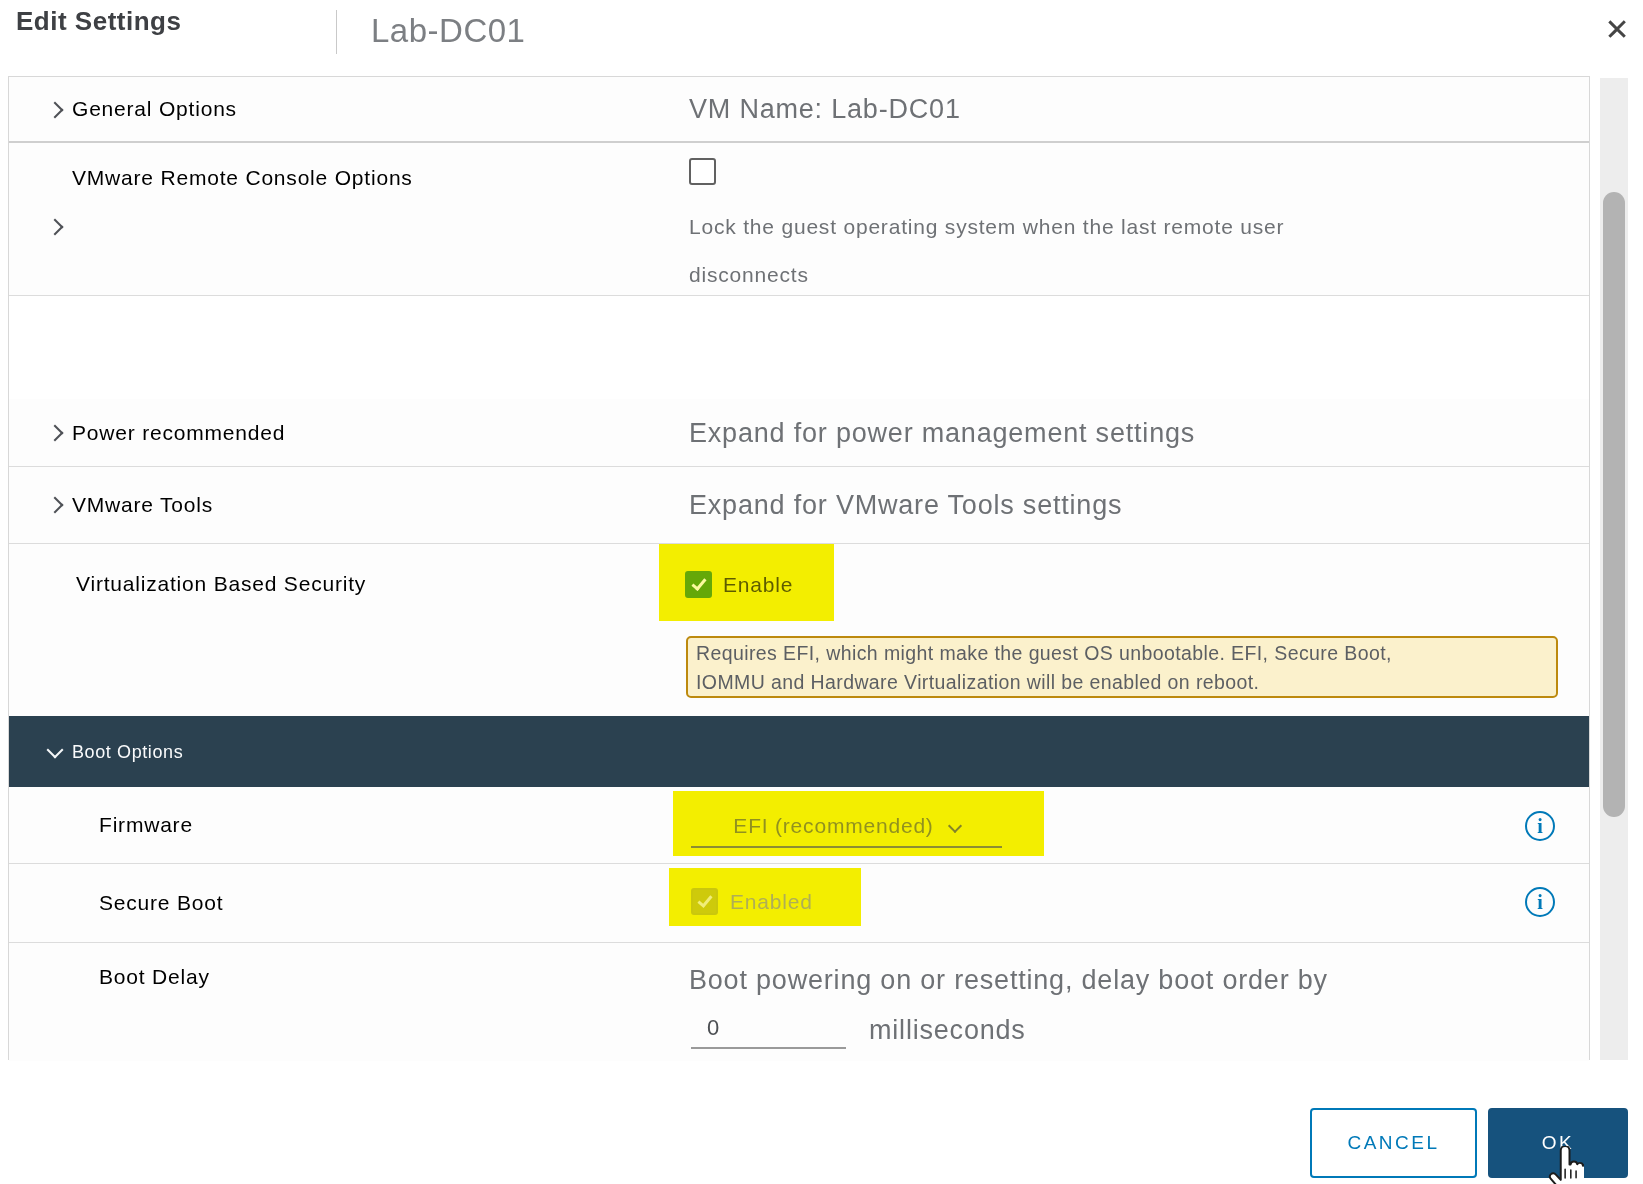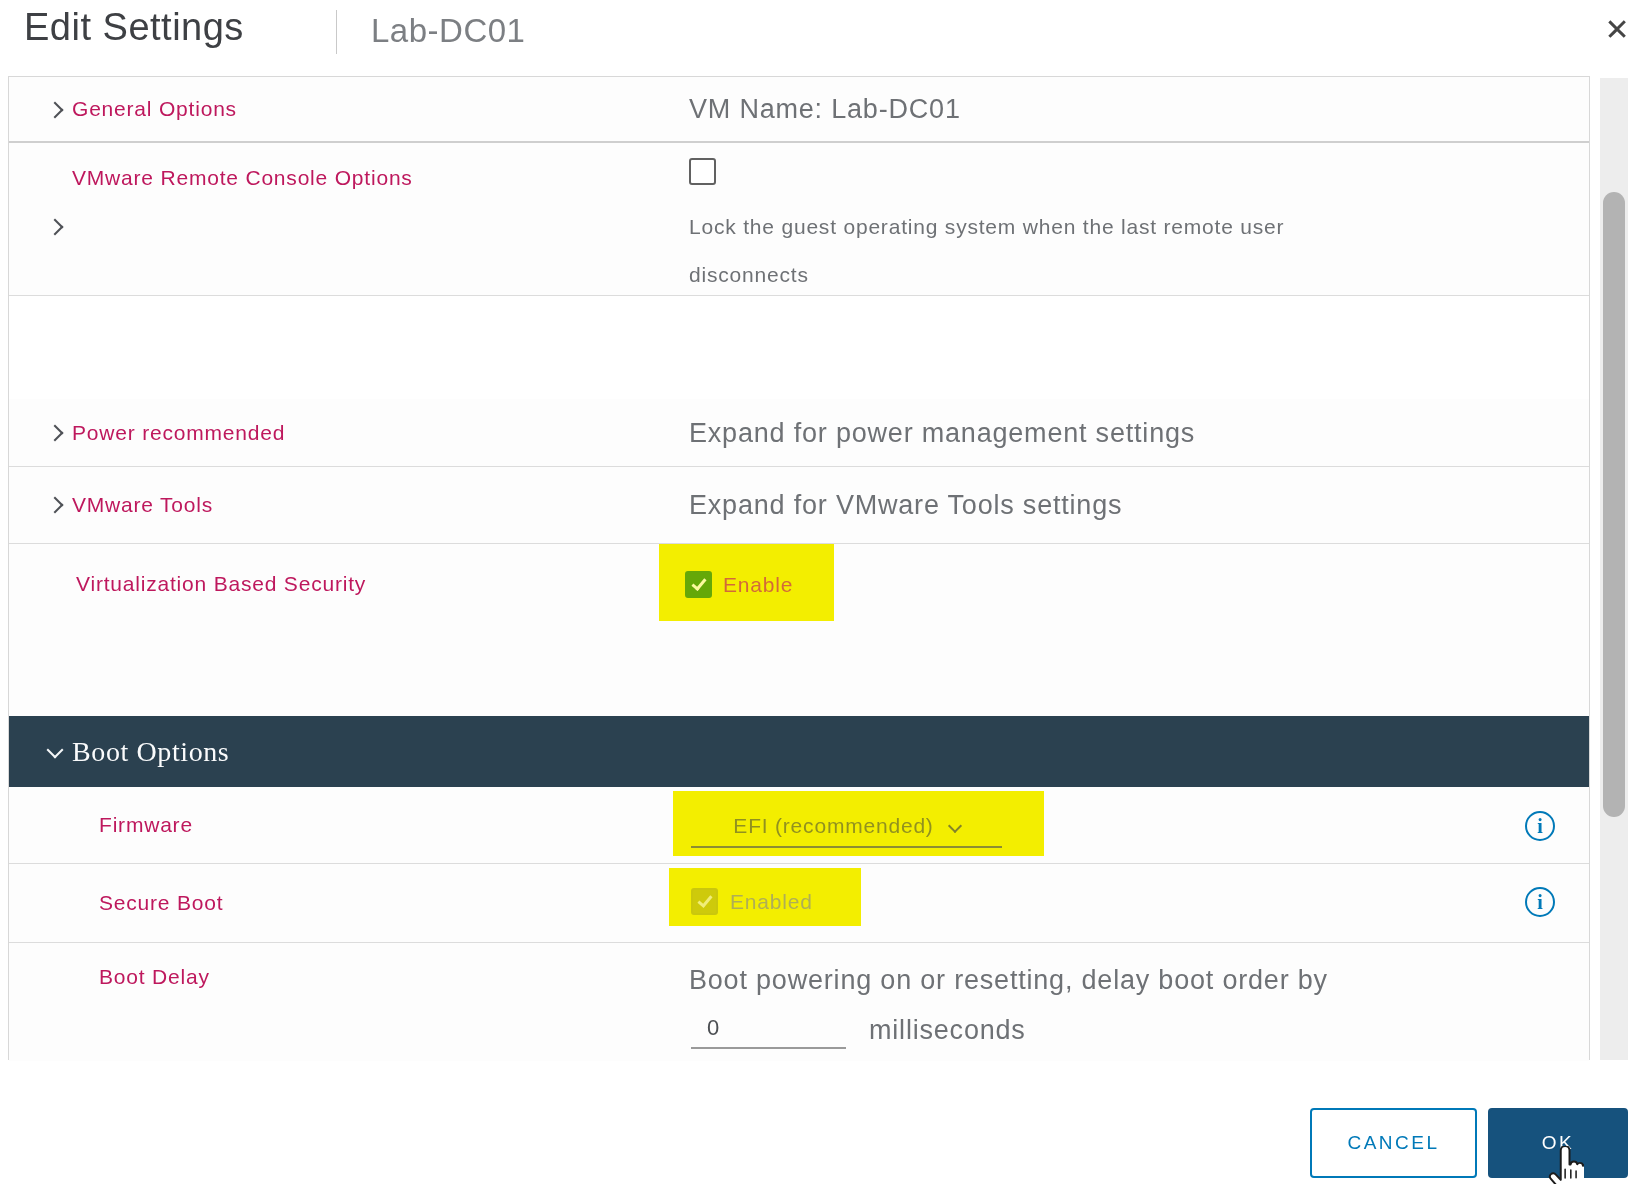--- a/index.html
+++ b/index.html
@@ -13,21 +13,21 @@
   }
   *{margin:0;padding:0;box-sizing:border-box;}
   html,body{background:#ffffff;}
   body{
     width:1643px;height:1184px;position:relative;overflow:hidden;
     font-family:"Liberation Sans", sans-serif;color:#54575c;
   }
   .abs{position:absolute;}
 
   
-  .dlg-title{left:24px;top:6px;font-size:38px;letter-spacing:.5px;color:#3e4044;font-weight:400;}
+  .dlg-title{left:16px;top:6px;font-size:26px;letter-spacing:.5px;color:#3e4044;font-weight:700;}
   .title-div{left:336px;top:10px;width:1px;height:44px;background:#c9c9c9;}
   .dlg-sub{left:371px;top:12px;font-size:33px;letter-spacing:.5px;color:#7c7f83;font-weight:400;}
   .close-btn{left:1598px;top:10px;width:38px;height:40px;font-size:30px;line-height:40px;
     text-align:center;color:#454545;cursor:pointer;font-weight:300;}
 
   
   .tbl{left:8px;top:76px;width:1582px;height:984px;
     border-left:1px solid #d8d8d8;border-right:1px solid #d8d8d8;border-top:1px solid #d8d8d8;
     background:#fff;}
   .row{position:absolute;left:0;width:100%;border-bottom:1px solid #dcdcdc;background:#fdfdfd;}
@@ -35,21 +35,21 @@
   .row-vmrc{top:66px;height:153px;}
   .row-encryption{top:247px;height:75px;}
   .row-power{top:322px;height:68px;}
   .row-tools{top:390px;height:77px;}
   .row-vbs{top:467px;height:172px;border-bottom:none;}
   .row-bar{top:639px;height:71px;background:var(--bar);border-bottom:none;}
   .row-firmware{top:710px;height:77px;}
   .row-secure{top:787px;height:79px;}
   .row-bootdelay{top:866px;height:118px;border-bottom:none;}
 
-  .lbl{position:absolute;font-size:21px;letter-spacing:.8px;color:#be185d;white-space:nowrap;}
+  .lbl{position:absolute;font-size:21px;letter-spacing:.8px;color:#000000;white-space:nowrap;}
   .val{position:absolute;left:680px;font-size:27px;letter-spacing:.8px;color:#6e7175;white-space:nowrap;}
   .vcenter{top:50%;transform:translateY(-50%);}
   .lbl-top{left:63px;}
   .lbl-sub{left:90px;}
 
   
   .chev{position:absolute;width:12px;height:12px;border-top:2px solid #4e5156;border-right:2px solid #4e5156;}
   .chev-right{transform:rotate(45deg);}
   .chev-down{transform:rotate(135deg);}
   .chev-white{border-color:#f5f7f8;}
@@ -67,21 +67,21 @@
   .hl-over{position:absolute;background:rgba(244,240,0,.38);pointer-events:none;z-index:6;}
 
   
   .warnbox{position:absolute;left:677px;top:92px;width:872px;height:62px;
     background:var(--warn-bg);border:2px solid var(--warn-border);border-radius:5px;
     padding:1px 8px;font-size:19.5px;letter-spacing:.4px;line-height:29px;color:#5c5f63;overflow:hidden;}
   .warnbox span{display:inline-block;max-width:748px;}
 
   
   .bar-label{position:absolute;left:63px;top:50%;transform:translateY(-50%);
-    font-size:28px;letter-spacing:.6px;color:#fafbfc;font-weight:500;font-family:Liberation Serif, serif;}
+    font-size:18px;letter-spacing:.6px;color:#fafbfc;font-weight:500;}
 
   
   .select{position:absolute;left:682px;top:21px;width:311px;height:40px;
     border-bottom:2px solid #4c4f53;text-align:center;font-size:21px;letter-spacing:.8px;
     color:#555833;line-height:36px;cursor:pointer;z-index:3;}
   .select .caret{display:inline-block;width:10px;height:10px;margin-left:16px;margin-bottom:2px;
     border-top:2px solid #3e4144;border-right:2px solid #3e4144;transform:rotate(135deg);}
 
   
   .info{position:absolute;left:1516px;width:30px;height:30px;border:2px solid var(--accent);
@@ -147,20 +147,21 @@
   <div class="row row-vbs">
     <span class="lbl" style="left:67px;top:28px">Virtualization Based Security</span>
 
     <div class="hl" style="left:650px;top:0;width:175px;height:77px"></div>
     <span class="cbx cbx-checked" style="left:676px;top:27px;z-index:3">
         <span class="tick"></span>
       </span>
     <span class="lbl" style="left:714px;top:29px;z-index:3">Enable</span>
     <div class="hl-over" style="left:650px;top:0;width:175px;height:77px"></div>
 
+    <div class="warnbox"><span>Requires EFI, which might make the guest OS unbootable. EFI, Secure Boot, IOMMU and Hardware Virtualization will be enabled on reboot.</span></div>
   </div>
 
   <div class="row row-bar">
     <span class="chev chev-down chev-white" style="left:40px;top:28px"></span>
     <span class="bar-label">Boot Options</span>
   </div>
 
   <div class="row row-firmware">
     <span class="lbl lbl-sub vcenter">Firmware</span>
     <div class="hl" style="left:664px;top:4px;width:371px;height:65px"></div>

